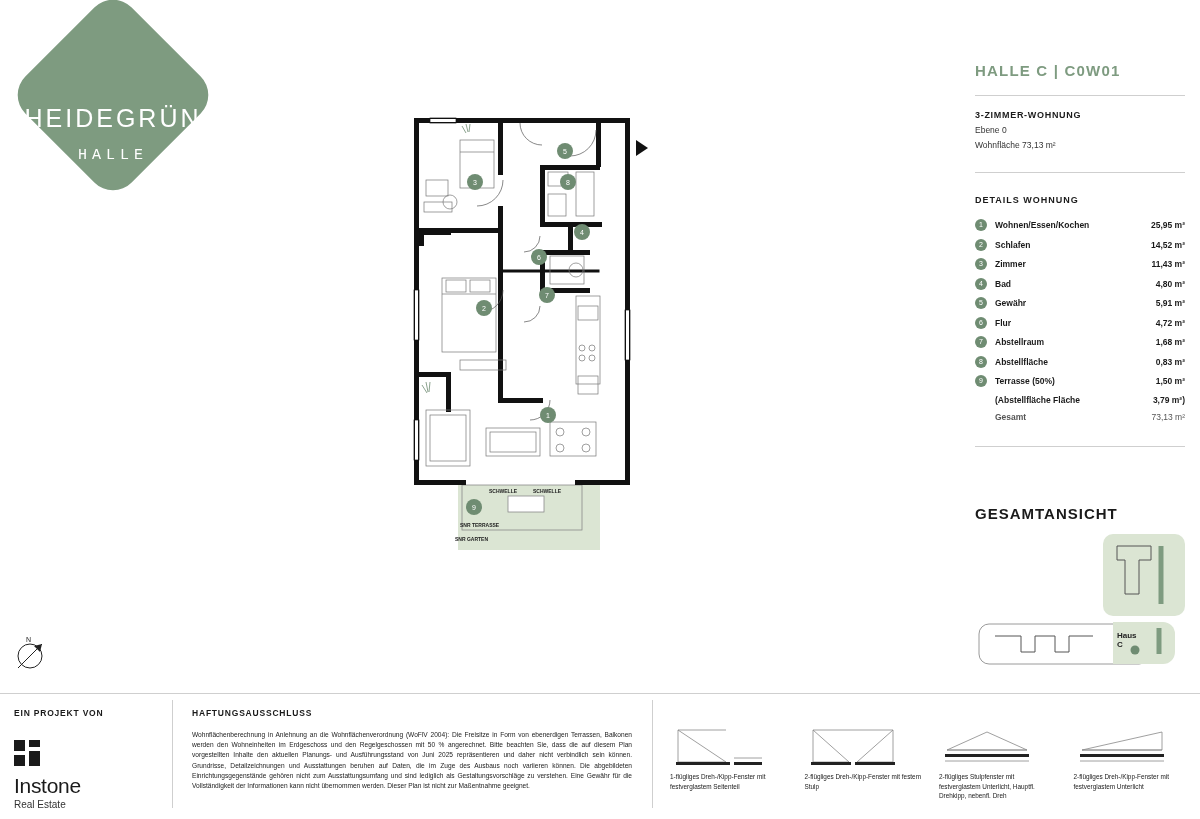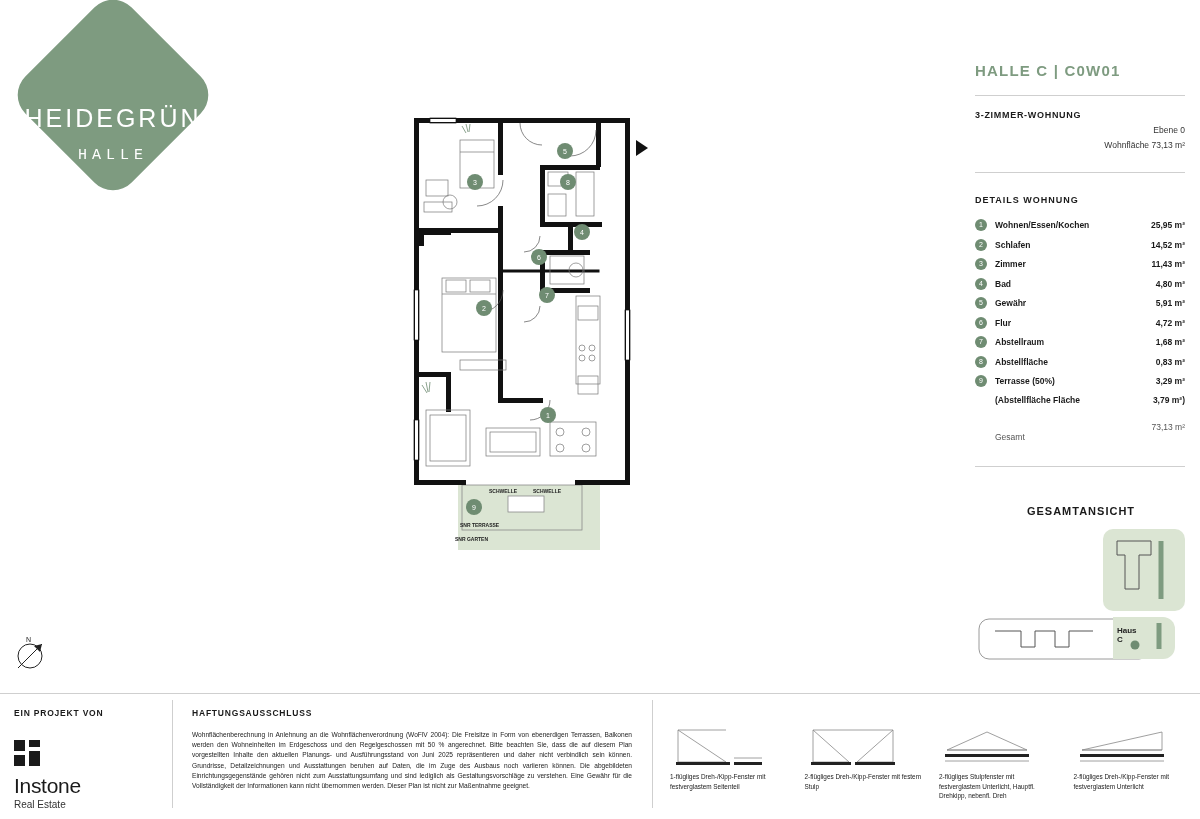--- a/index.html
+++ b/index.html
@@ -37,44 +37,44 @@
   
   .right-col {
     position: absolute; left: 975px; top: 62px; width: 210px;
   }
   .haus-title {
     font-size: 15px; font-weight: bold; color: #7e9b80;
     letter-spacing: 1.2px;
   }
   .hr { border: none; border-top: 1px solid #cfcfcf; margin: 16px 0 14px 0; }
   .sub-title { font-size: 9px; font-weight: bold; letter-spacing: .7px; }
-  .sub-line { font-size: 8.5px; color: #333; margin-top: 5px; text-align: right; }
+  .sub-line { font-size: 8.5px; color: #333; margin-top: 5px; }
 
   .section-head {
     font-size: 9px; font-weight: bold; letter-spacing: 1px; margin-bottom: 14px;
   }
 
   .room-row {
     display: flex; align-items: center;
     font-size: 8.5px; margin-bottom: 7.5px;
   }
   .bullet {
     width: 12px; height: 12px; border-radius: 50%;
     background: #6f8c72; color: #fff;
     font-size: 7px; line-height: 12px; text-align: center;
     margin-right: 8px; flex: 0 0 12px;
   }
   .room-name { flex: 1 1 auto; font-weight: bold; }
   .room-area { font-weight: bold; text-align: right; white-space: nowrap; }
   .room-row.sub .room-name { font-weight: bold; padding-left: 20px; }
-  .room-row.sub2 .room-name { font-weight: normal; color: #555; padding-left: 20px; margin-top: 20px; }
+  .room-row.sub2 .room-name { font-weight: bold; color: #555; padding-left: 20px; }
   .room-row.sub2 .room-area { font-weight: normal; color: #555; }
 
   
-  .ov-head { font-size: 11px; font-weight: bold; letter-spacing: 1px; text-align: center; }
+  .ov-head { font-size: 15px; font-weight: bold; letter-spacing: 1px; }
   .ov-box { position: absolute; left: 975px; top: 505px; width: 212px; height: 150px; }
 
   
   .plan { position: absolute; left: 400px; top: 110px; width: 250px; height: 440px; }
 
   
   .compass { position: absolute; left: 12px; top: 638px; width: 40px; height: 40px; }
   .compass-n { position: absolute; left: 14px; top: -2px; font-size: 7px; }
 
   
@@ -321,21 +321,21 @@
       <span class="room-area">1,68 m²</span>
     </div>
     <div class="room-row">
       <span class="bullet">8</span>
       <span class="room-name">Abstellfläche</span>
       <span class="room-area">0,83 m²</span>
     </div>
     <div class="room-row">
       <span class="bullet">9</span>
       <span class="room-name">Terrasse (50%)</span>
-      <span class="room-area">3,29 m²</span>
+      <span class="room-area">1,50 m²</span>
     </div>
     <div class="room-row sub">
       <span class="room-name">(Abstellfläche Fläche</span>
       <span class="room-area">3,79 m²)</span>
     </div>
     <div class="room-row sub2">
       <span class="room-name">Gesamt</span>
       <span class="room-area">73,13 m²</span>
     </div>
   </div>

